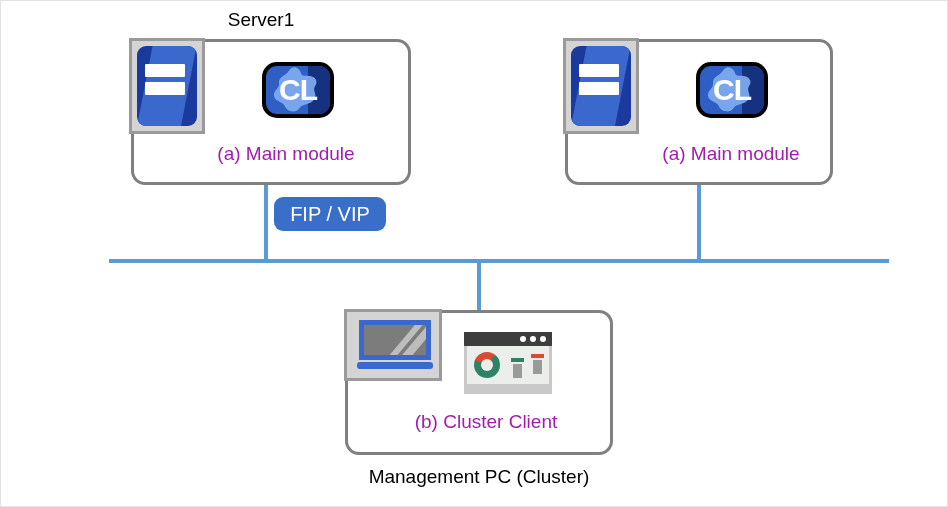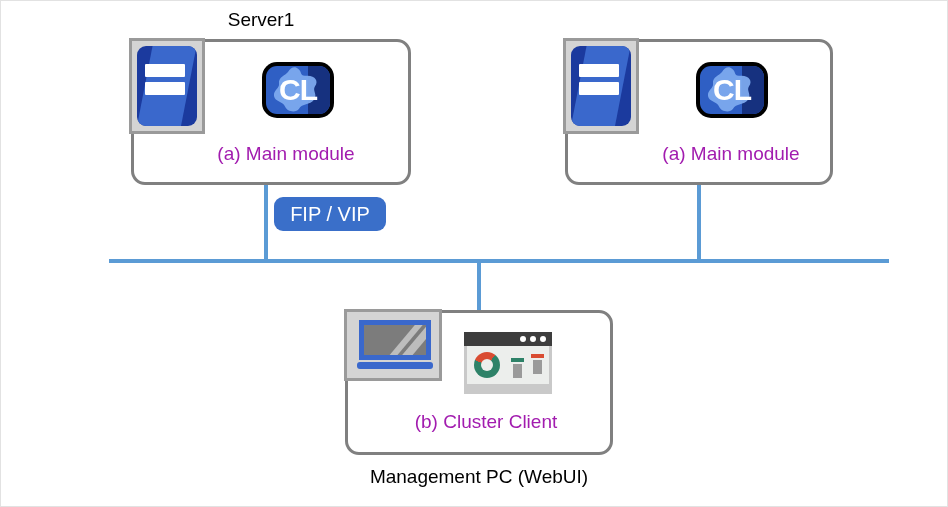--- a/index.html
+++ b/index.html
@@ -339,15 +339,15 @@
       </div>
       <div class="bar-widget w2">
         <div class="cap"></div>
         <div class="stem"></div>
       </div>
     </div>
   </div>
 
   <div class="inner-label" style="left:375px; top:410px; width:220px;">(b) Cluster Client</div>
 
-  <div class="node-caption" style="left:358px; top:465px; width:240px;">Management PC (WebUI)</div>
+  <div class="node-caption" style="left:358px; top:465px; width:240px;">Management PC (Cluster)</div>
 
 </div>
 
 </body></html>

